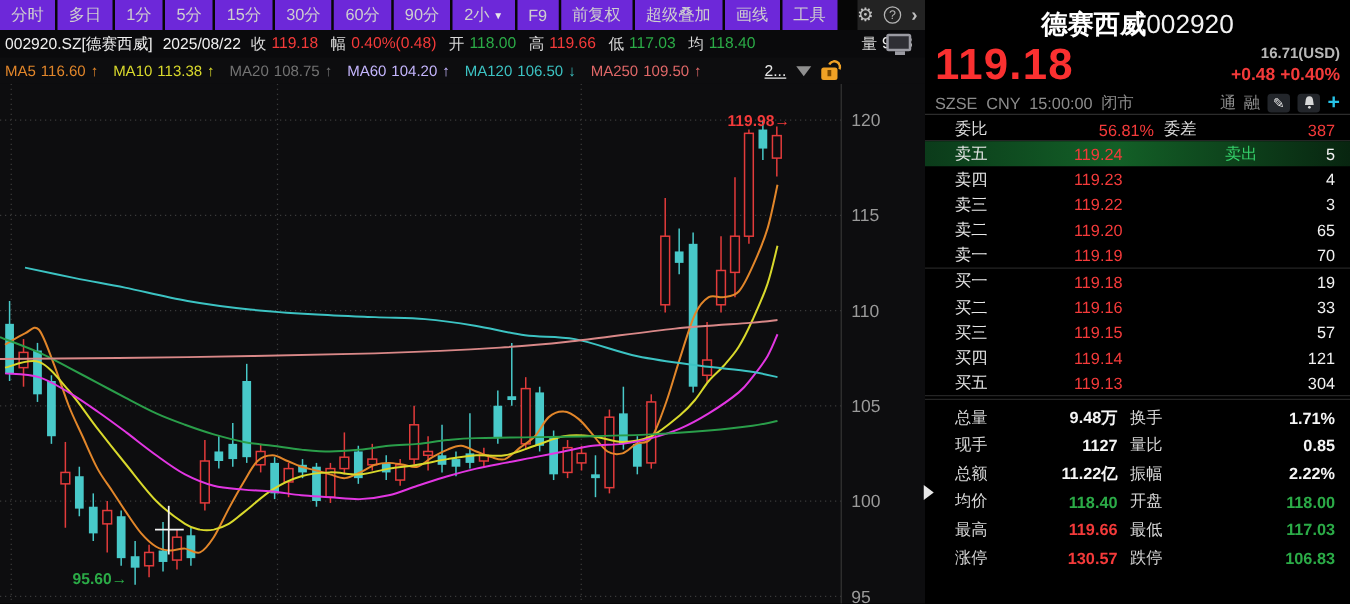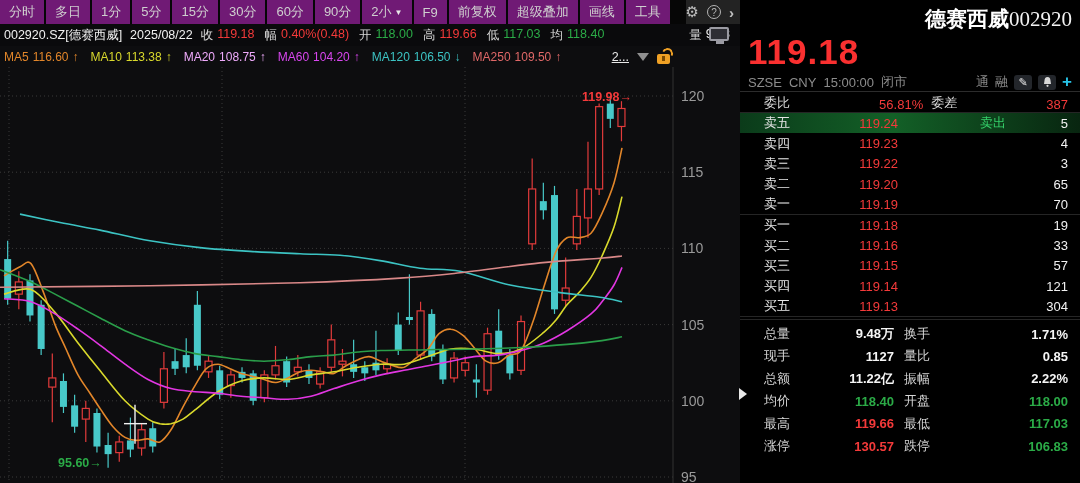--- a/index.html
+++ b/index.html
@@ -5,21 +5,21 @@
   * { margin:0; padding:0; box-sizing:border-box; }
   html,body { width:1080px; height:483px; overflow:hidden; background:#000; }
   body { font-family:"Liberation Sans","DejaVu Sans",sans-serif; color:#ddd; }
   .app { position:relative; width:1080px; height:483px; background:#000; }
 
   
   .left { position:absolute; left:0; top:0; width:740px; height:483px; background:#0d0d0f; }
 
   .toolbar { position:absolute; left:0; top:0; width:740px; height:24px; background:#060606;
              display:flex; align-items:stretch; gap:2px; }
-  .chip { background:#701a75; color:#cfcfcf; font-size:13px; display:flex; align-items:center;
+  .chip { background:#6d28d9; color:#cfcfcf; font-size:13px; display:flex; align-items:center;
           padding:0 9px; white-space:nowrap; cursor:default; }
   .chip .dd { font-size:8px; color:#e8e8e8; margin-left:3px; }
   .tool-icons { margin-left:auto; display:flex; align-items:center; gap:8px; padding-right:6px; background:#232323; }
   .gear { color:#c0c0c0; font-size:15px; }
   .qmark { width:14px; height:14px; border:1.2px solid #b5b5b5; border-radius:50%; color:#b5b5b5;
            font-size:10px; display:flex; align-items:center; justify-content:center; }
   .chev { color:#c0c0c0; font-size:15px; font-weight:bold; }
 
   .infobar { position:absolute; left:0; top:24px; width:740px; height:22px; background:#0a0a0c;
              display:flex; align-items:center; font-size:12.5px; gap:8px; padding:0 4px; white-space:nowrap; }
@@ -45,21 +45,21 @@
   .lock::before { content:""; position:absolute; left:5px; top:-6px; width:7px; height:7px;
                   border:2px solid #f0a125; border-radius:50%; border-bottom-color:transparent;
                   border-left-color:transparent; transform:rotate(-20deg); }
   .lock::after { content:""; position:absolute; left:5px; top:2px; width:3px; height:5px; background:#7c4a00; }
 
   #chart { position:absolute; left:0; top:67px; }
 
   
   .panel { position:absolute; left:740px; top:0; width:340px; height:483px; background:#000; font-size:13px; }
   .p-head { position:relative; padding:5px 8px 0 8px; height:92px; border-bottom:1px solid #2c2c2c; }
-  .p-row1 { display:flex; justify-content:flex-end; align-items:baseline;font-family:Liberation Serif, serif; }
+  .p-row1 { display:flex; justify-content:center; align-items:baseline; }
   .p-name { font-size:21px; font-weight:700; color:#fff; }
   .p-code { font-size:21px; color:#f2f2f2; }
   .p-row2 { display:flex; justify-content:space-between; margin-top:0; }
   .p-price { font-size:35px; font-weight:700; color:#fa3030; letter-spacing:1px; line-height:38px; }
   .p-right { text-align:right; }
   .p-usd { font-size:12px; color:#b8b8b8; font-weight:700; margin-top:2px; }
   .p-chg { font-size:14px; color:#f43a3a; font-weight:700; margin-top:2px; }
   .p-row3 { display:flex; align-items:center; margin-top:1px; font-size:13px; color:#8c8c8c; gap:7px; }
   .p-tags { margin-left:auto; display:flex; align-items:center; gap:6px; }
   .icon-chip { width:18px; height:15px; background:#23262b; border-radius:3px; display:flex;
@@ -164,26 +164,26 @@
           <span class="ma-item" style="color: rgb(226, 134, 42);">
             <span>MA5</span>
             <span>116.60</span>
             <span>↑</span>
           </span>
           <span class="ma-item" style="color: rgb(217, 217, 44);">
             <span>MA10</span>
             <span>113.38</span>
             <span>↑</span>
           </span>
-          <span class="ma-item" style="color: #f0abfc;">
+          <span class="ma-item" style="color: #737373;">
             <span>MA20</span>
             <span>108.75</span>
             <span>↑</span>
           </span>
-          <span class="ma-item" style="color: #d946ef;">
+          <span class="ma-item" style="color: #c4b5fd;">
             <span>MA60</span>
             <span>104.20</span>
             <span>↑</span>
           </span>
           <span class="ma-item" style="color: rgb(60, 195, 195);">
             <span>MA120</span>
             <span>106.50</span>
             <span>↓</span>
           </span>
           <span class="ma-item" style="color: rgb(224, 104, 104); justify-content: flex-end;">
@@ -346,20 +346,27 @@
   <div class="panel">
     <span class="panel-handle"></span>
 
     <div class="p-head">
       <div class="p-row1">
         <span class="p-name">德赛西威</span>
         <span class="p-code">002920</span>
       </div>
       <div class="p-row2">
         <span class="p-price">119.18</span>
+        <span class="p-right">
+          <div class="p-usd">16.71(USD)</div>
+          <div class="p-chg">
+            <span>+0.48</span>
+            <span>+0.40%</span>
+          </div>
+        </span>
       </div>
       <div class="p-row3">
         <span>SZSE</span>
         <span>CNY</span>
         <span>15:00:00</span>
         <span>闭市</span>
         <span class="p-tags">
           <span>通</span>
           <span>融</span>
           <span class="icon-chip">

